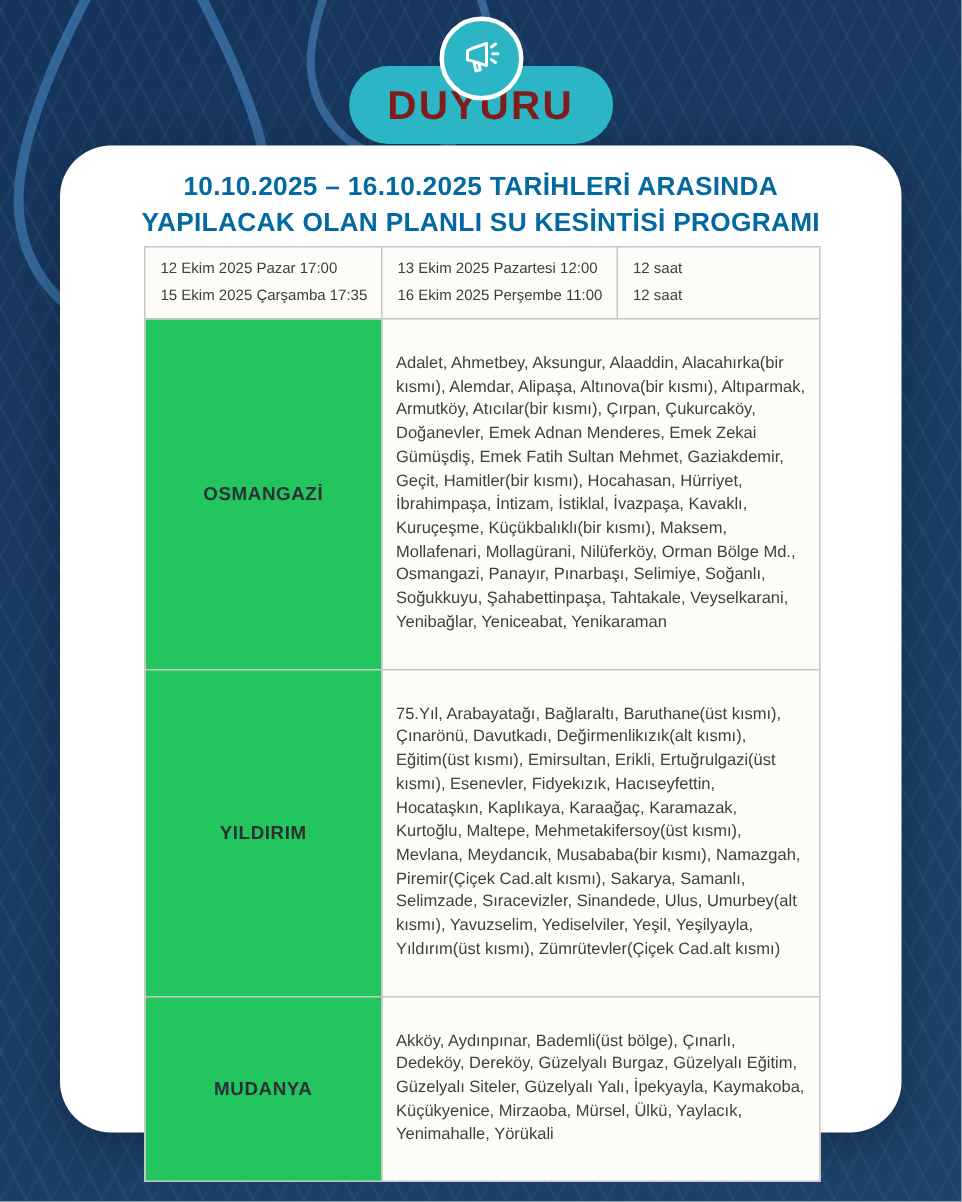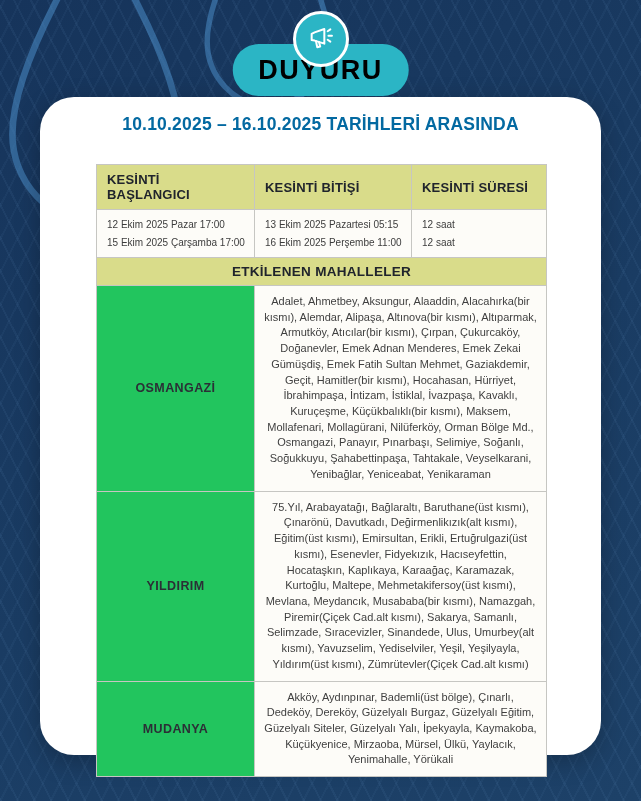--- a/index.html
+++ b/index.html
@@ -27,21 +27,21 @@
   .megaphone-circle{
     position:absolute;top:11px;left:50%;transform:translateX(-50%);
     width:56px;height:56px;border-radius:50%;
     background:#2bb5c5;border:3px solid #ffffff;
     display:flex;align-items:center;justify-content:center;z-index:4;
     box-sizing:border-box;
   }
   .badge{
     position:absolute;top:44px;left:50%;transform:translateX(-50%);
     min-width:150px;height:52px;border-radius:26px;background:#2bb5c5;
-    color:#000000;font-weight:800;font-size:27px;letter-spacing:1.5px;
+    color:#7f1d1d;font-weight:800;font-size:27px;letter-spacing:1.5px;
     display:flex;align-items:center;justify-content:center;z-index:3;
     padding:0 26px;box-sizing:border-box;
   }
 
   .title{
     position:absolute;left:0;right:0;top:113px;
     text-align:center;color:#0369a1;font-weight:800;
     font-size:17.5px;line-height:1.35;letter-spacing:.2px;z-index:2;
   }
 
@@ -66,22 +66,22 @@
   }
   .section-hdr{
     background:#d9dc8a;color:#20242c;font-weight:800;font-size:13.5px;
     text-align:center;padding:6px 8px;letter-spacing:.3px;
   }
   .district-name{
     font-weight:800;font-size:12.5px;color:#2b2f36;text-align:center;
     letter-spacing:.4px;vertical-align:middle;background:#22c55e;
   }
   .nbhd-list{
-    font-size:11px;color:#3f3f3f;line-height:1.43;padding:8px 9px;
-    text-align:center;vertical-align:middle;background:#fdfcf8;
+    font-size:11px;color:#3f3f3f;line-height:1.43;padding:22px 9px;
+    text-align:left;vertical-align:middle;background:#fdfcf8;
   }
 </style>
 </head>
 <body>
 
 <div class="bg-pattern"></div>
 
 <div class="drop" style="left:-14px;top:-78px;">
   <svg width="220" height="310" viewBox="0 0 100 140" fill="none" stroke="#4a8cc6" stroke-width="3">
     <path d="M50 4 C50 4 12 62 12 96 a38 40 0 0 0 76 0 C88 62 50 4 50 4 Z"></path>
@@ -102,50 +102,43 @@
     <path d="M17 6.2 L19 4.8"></path>
     <path d="M17.6 9.6 L20.2 9.6"></path>
     <path d="M17 12.6 L19 14"></path>
   </svg>
 </div>
 
 <div class="badge">DUYURU</div>
 
 <div class="title">
   <div>10.10.2025 – 16.10.2025 TARİHLERİ ARASINDA</div>
+  <div>YAPILACAK OLAN PLANLI SU KESİNTİSİ PROGRAMI</div>
 </div>
 
 <table class="main">
   <colgroup>
       <col class="c1">
       <col class="c2">
       <col class="c3">
     </colgroup>
   <tbody>
-      <tr>
-    <th class="hdr-cell">KESİNTİ BAŞLANGICI</th>
-    <th class="hdr-cell">KESİNTİ BİTİŞİ</th>
-    <th class="hdr-cell">KESİNTİ SÜRESİ</th>
-  </tr>
   <tr>
     <td class="date-cell">
       <div>12 Ekim 2025 Pazar 17:00</div>
-      <div>15 Ekim 2025 Çarşamba 17:00</div>
+      <div>15 Ekim 2025 Çarşamba 17:35</div>
     </td>
     <td class="date-cell">
-      <div>13 Ekim 2025 Pazartesi 05:15</div>
+      <div>13 Ekim 2025 Pazartesi 12:00</div>
       <div>16 Ekim 2025 Perşembe 11:00</div>
     </td>
     <td class="date-cell">
       <div>12 saat</div>
       <div>12 saat</div>
     </td>
-  </tr>
-  <tr>
-    <td class="section-hdr" colspan="3">ETKİLENEN MAHALLELER</td>
   </tr>
   <tr>
     <td class="district-name">OSMANGAZİ</td>
     <td class="nbhd-list" colspan="2">Adalet, Ahmetbey, Aksungur, Alaaddin, Alacahırka(bir kısmı), Alemdar, Alipaşa, Altınova(bir kısmı), Altıparmak, Armutköy, Atıcılar(bir kısmı), Çırpan, Çukurcaköy, Doğanevler, Emek Adnan Menderes, Emek Zekai Gümüşdiş, Emek Fatih Sultan Mehmet, Gaziakdemir, Geçit, Hamitler(bir kısmı), Hocahasan, Hürriyet, İbrahimpaşa, İntizam, İstiklal, İvazpaşa, Kavaklı, Kuruçeşme, Küçükbalıklı(bir kısmı), Maksem, Mollafenari, Mollagürani, Nilüferköy, Orman Bölge Md., Osmangazi, Panayır, Pınarbaşı, Selimiye, Soğanlı, Soğukkuyu, Şahabettinpaşa, Tahtakale, Veyselkarani, Yenibağlar, Yeniceabat, Yenikaraman</td>
   </tr>
   <tr>
     <td class="district-name">YILDIRIM</td>
     <td class="nbhd-list" colspan="2">75.Yıl, Arabayatağı, Bağlaraltı, Baruthane(üst kısmı), Çınarönü, Davutkadı, Değirmenlikızık(alt kısmı), Eğitim(üst kısmı), Emirsultan, Erikli, Ertuğrulgazi(üst kısmı), Esenevler, Fidyekızık, Hacıseyfettin, Hocataşkın, Kaplıkaya, Karaağaç, Karamazak, Kurtoğlu, Maltepe, Mehmetakifersoy(üst kısmı), Mevlana, Meydancık, Musababa(bir kısmı), Namazgah, Piremir(Çiçek Cad.alt kısmı), Sakarya, Samanlı, Selimzade, Sıracevizler, Sinandede, Ulus, Umurbey(alt kısmı), Yavuzselim, Yediselviler, Yeşil, Yeşilyayla, Yıldırım(üst kısmı), Zümrütevler(Çiçek Cad.alt kısmı)</td>
   </tr>
   <tr>

